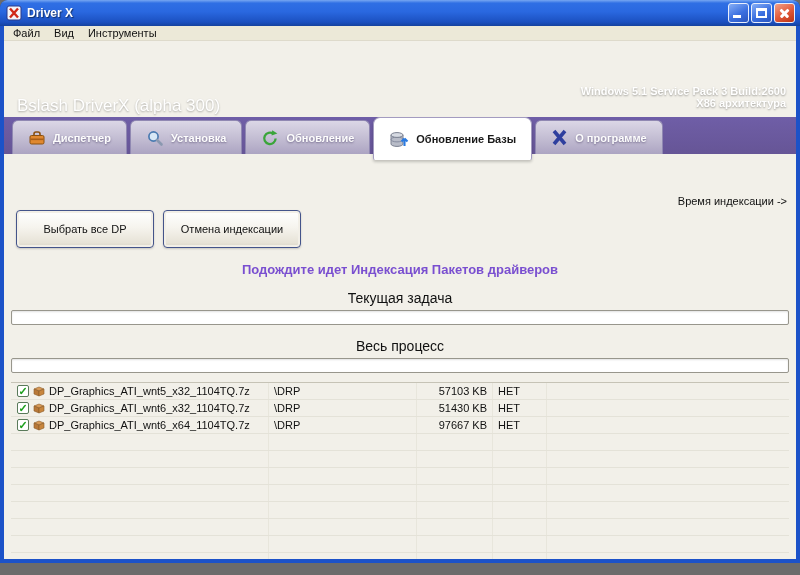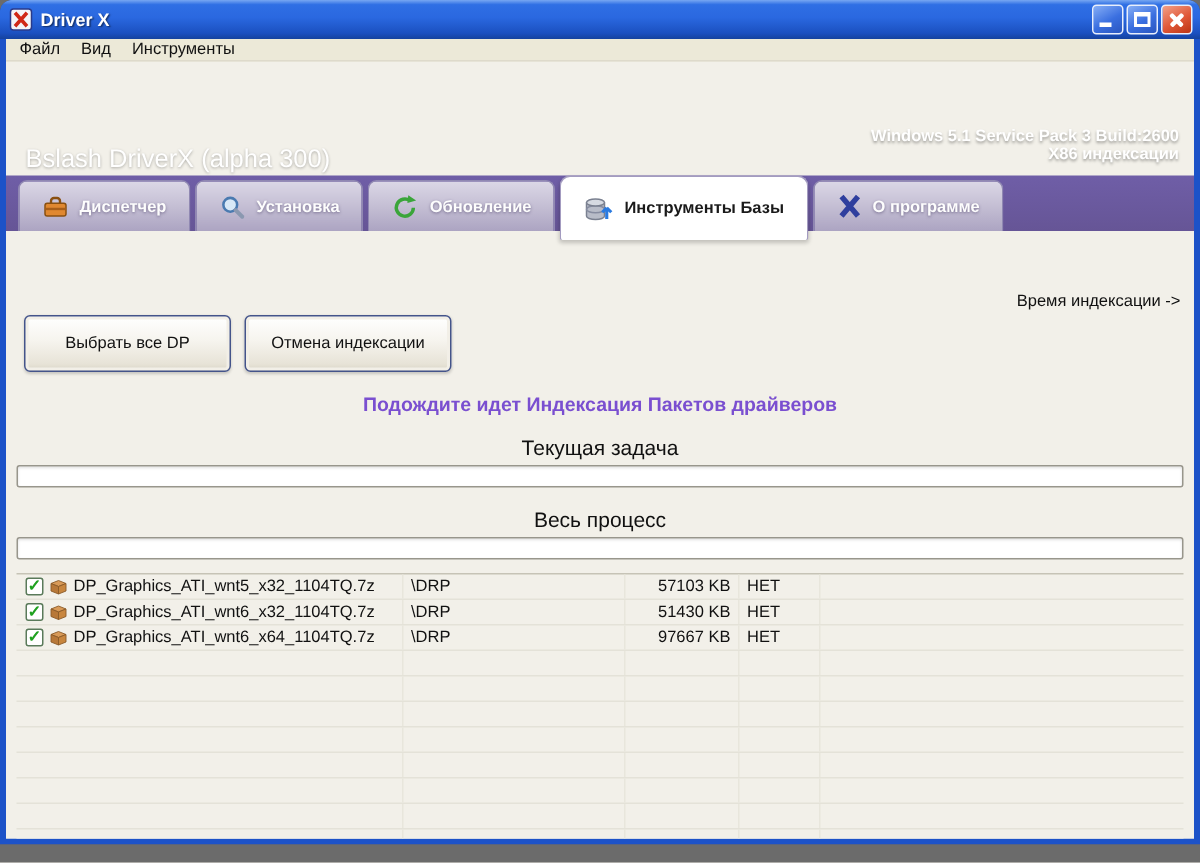--- a/index.html
+++ b/index.html
@@ -99,21 +99,21 @@
     <div class="menubar">
       <span class="menu-item">Файл</span>
       <span class="menu-item">Вид</span>
       <span class="menu-item">Инструменты</span>
     </div>
 
     <div class="appheader">
       <div class="htitle">Bslash DriverX (alpha 300)</div>
       <div class="hright">
         <div>Windows 5.1 Service Pack 3 Build:2600</div>
-        <div>X86 индексации</div>
+        <div>X86 архитектура</div>
       </div>
     </div>
 
     <div class="tabbar">
       <div class="tab">
         <span class="ticon">
           <svg width="18" height="18" viewBox="0 0 18 18">
             <path d="M6 7 V5 a2 2 0 0 1 2-2 h2 a2 2 0 0 1 2 2 V7" fill="none" stroke="#8a5010" stroke-width="1.6"></path>
             <rect x="2" y="6.5" width="14" height="8.5" rx="1.5" fill="#e08830" stroke="#8a5010"></rect>
             <rect x="2.5" y="9.5" width="13" height="1.6" fill="#a85e18"></rect>
@@ -141,21 +141,21 @@
       </div>
       <div class="tab active">
         <span class="ticon">
           <svg width="20" height="19" viewBox="0 0 20 19">
             <path d="M2 5 v9 a6 2.4 0 0 0 12 0 v-9" fill="#b8bcc8" stroke="#7a8090"></path>
             <ellipse cx="8" cy="9.5" rx="6" ry="2.4" fill="none" stroke="#868ca0"></ellipse>
             <ellipse cx="8" cy="5" rx="6" ry="2.4" fill="#d6dae2" stroke="#7a8090"></ellipse>
             <path d="M15.5 16 V8.5 M15.5 8.5 l-3 3 M15.5 8.5 l3 3" stroke="#2a7ae0" stroke-width="2.1" fill="none"></path>
           </svg>
         </span>
-        <span>Инструменты Базы</span>
+        <span>Обновление Базы</span>
       </div>
       <div class="tab">
         <span class="ticon">
           <svg width="17" height="17" viewBox="0 0 17 17">
             <path d="M3 2 L14 15 M14 2 L3 15" stroke="#2f3f9e" stroke-width="3.6"></path>
           </svg>
         </span>
         <span>О программе</span>
       </div>
     </div>

